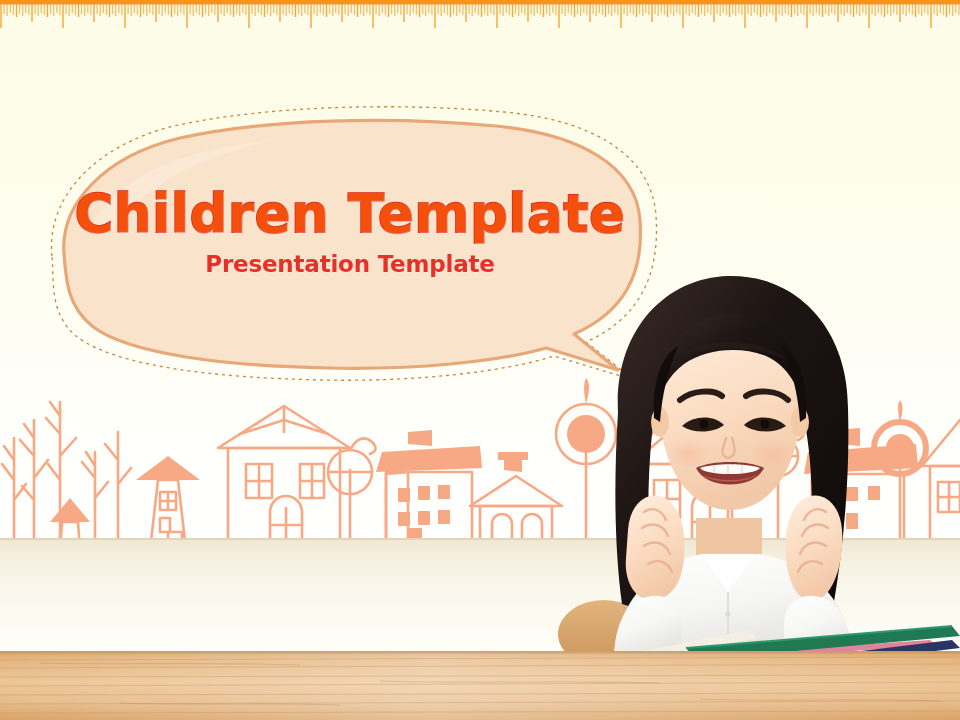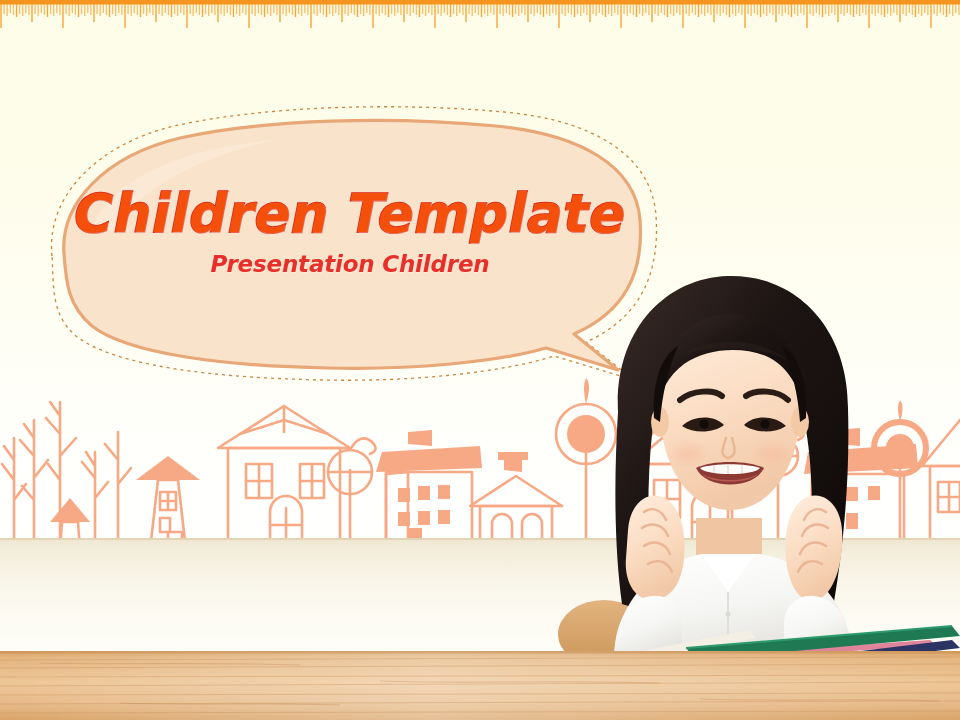--- a/index.html
+++ b/index.html
@@ -4,21 +4,20 @@
 <title>Children Template</title>
 <style>
   html,body{margin:0;padding:0;background:#ffffff;}
   body{font-family:"Liberation Sans",sans-serif;}
 
   #slide{
     position:relative;
     width:960px;height:720px;
     overflow:hidden;
     background:linear-gradient(180deg,#fdfce8 0%,#fefde9 18%,#fffef2 42%,#fffffb 60%,#ffffff 76%,#ffffff 100%);
-    font-style:italic;
   }
 
   
   #ruler{position:absolute;left:0;top:0;width:960px;height:30px;z-index:6;}
 
   
   #town{position:absolute;left:0;top:360px;width:960px;height:190px;z-index:2;}
 
   
   #ground{
@@ -319,21 +318,21 @@
              L584 266 L512 244
              C464 258 378 266 294 264
              C190 262 94 250 58 222
              C34 202 32 178 30 150 Z" fill="#fae3cb" stroke="#e8a776" stroke-width="3.2" stroke-linejoin="round"></path>
 
     <path d="M60 120 C80 74 150 44 240 36 C180 50 110 76 78 128 Z" fill="#ffffff" opacity=".22"></path>
   </svg>
 
   <div id="texts">
     <div id="title">Children Template</div>
-    <div id="subtitle">Presentation Children</div>
+    <div id="subtitle">Presentation Template</div>
   </div>
 
   <svg id="ruler" viewBox="0 0 960 30" preserveAspectRatio="none" aria-hidden="true">
     <rect x="0" y="0" width="960" height="4.5" fill="#f5941f"></rect>
     <g id="ruler-ticks" stroke="#f7a12a" stroke-width="1.4">
         <line x1="1.0" y1="4" x2="1.0" y2="28" opacity="0.95" stroke="#f7a12a"></line>
         <line x1="4.1" y1="4" x2="4.1" y2="14" opacity="0.65" stroke="#f7a12a"></line>
         <line x1="7.2" y1="4" x2="7.2" y2="16" opacity="0.65" stroke="#f7a12a"></line>
         <line x1="10.3" y1="4" x2="10.3" y2="13" opacity="0.65" stroke="#f7a12a"></line>
         <line x1="13.4" y1="4" x2="13.4" y2="15" opacity="0.65" stroke="#f7a12a"></line>

